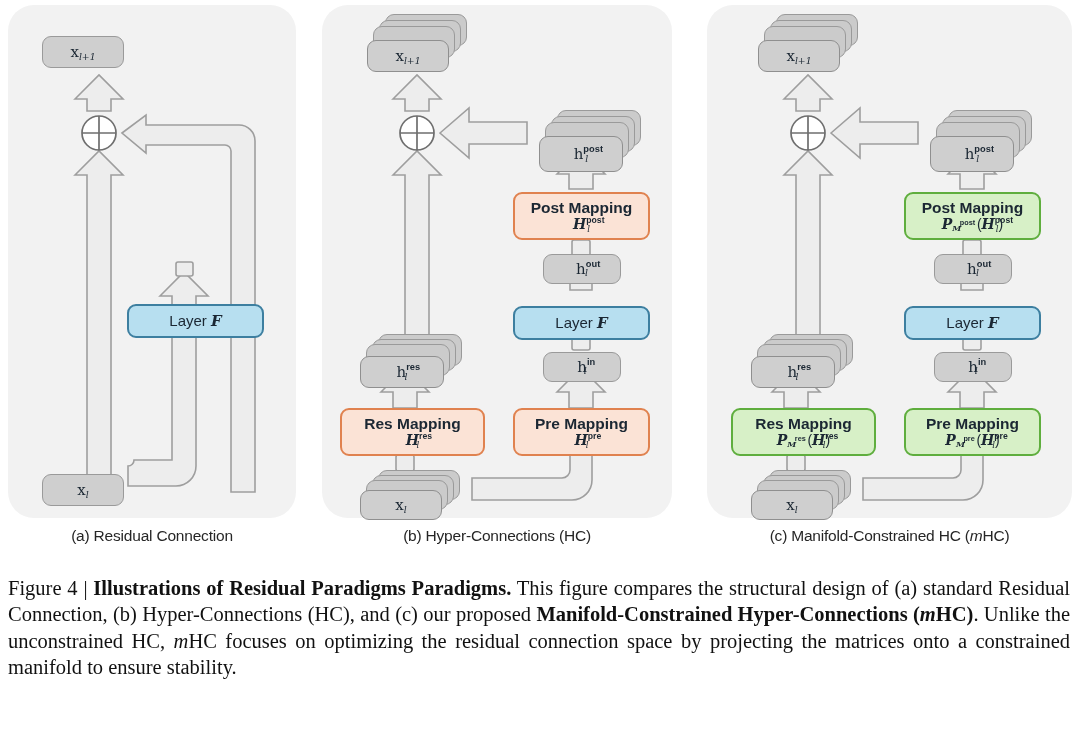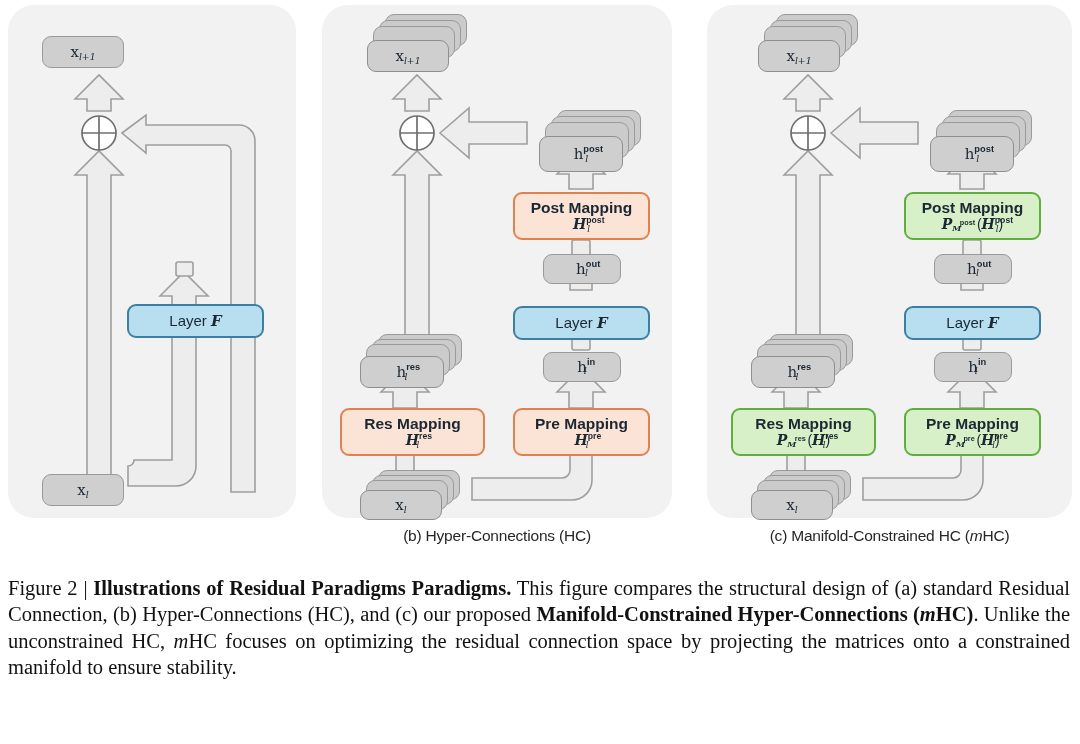--- a/index.html
+++ b/index.html
@@ -299,25 +299,26 @@
 
   <div class="stack" style="left:751px;top:470px;width:104px;height:50px;">
     <div class="ghost" style="left:18px;top:0;width:82px;height:30px;"></div>
     <div class="ghost" style="left:12px;top:5px;width:82px;height:30px;"></div>
     <div class="ghost" style="left:6px;top:10px;width:82px;height:30px;"></div>
     <div class="front" style="width:82px;height:30px;">
       <span class="m">x<sub class="mi">l</sub></span>
     </div>
   </div>
 
+  <div class="panel-caption" id="cap-a">(a) Residual Connection</div>
   <div class="panel-caption" id="cap-b">(b) Hyper-Connections (HC)</div>
   <div class="panel-caption" id="cap-c">
     <span>(c) Manifold-Constrained HC (<span class="it">m</span>HC)</span>
   </div>
 
 </div>
 
 <div id="caption">
-  <span>Figure 2</span>
+  <span>Figure 4</span>
   <span>|</span>
   <b>Illustrations of Residual Paradigms Paradigms.</b>
   <span>This figure compares the structural design of (a) standard Residual Connection, (b) Hyper-Connections (HC), and (c) our proposed </span><b>Manifold-Constrained Hyper-Connections (</b><b><i>m</i></b><b>HC)</b><span>. Unlike the unconstrained HC, </span><i>m</i><span>HC focuses on optimizing the residual connection space by projecting the matrices onto a constrained manifold to ensure stability.</span>
 </div>
 
 </body></html>

